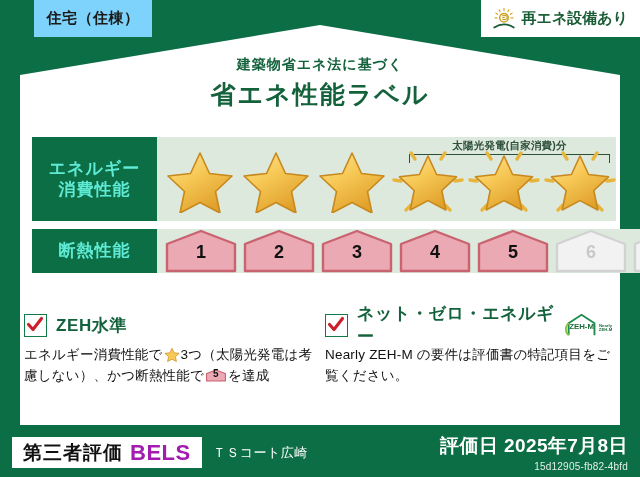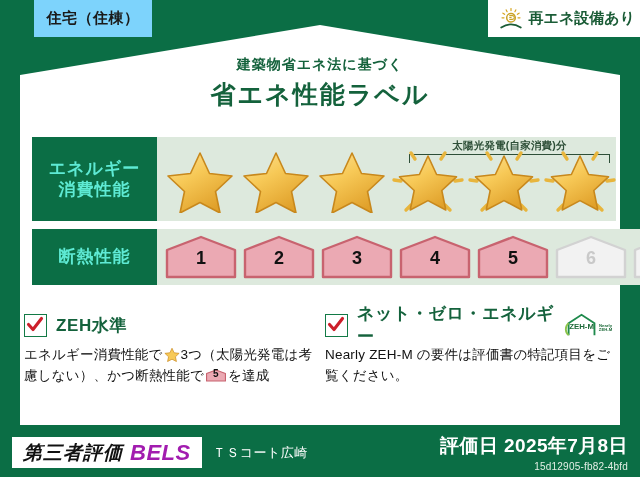--- a/index.html
+++ b/index.html
@@ -24,34 +24,34 @@
     position:absolute;left:0;top:0;width:118px;height:37px;
     background:#7dd3fc;display:flex;align-items:center;justify-content:center;
     color:#1a1a1a;font-size:15px;font-weight:bold;letter-spacing:.5px;
     z-index:6;
     margin-left:34px;
   }
   
   .renew-badge{
     position:absolute;right:0;top:0;height:37px;
     background:#ffffff;display:flex;align-items:center;gap:5px;
-    padding:0 5px 0 10px;z-index:6;
+    padding:0 12px 0 10px;z-index:6;
   }
   .renew-badge .txt{color:#1a5c36;font-size:15px;font-weight:bold;}
   .sun-ico{width:26px;height:24px;display:block;}
 
   
   .title-wrap{position:absolute;left:0;right:0;top:56px;text-align:center;z-index:5;}
   .title-sub{color:#14623c;font-size:14px;font-weight:bold;letter-spacing:1px;}
   .title-main{color:#14623c;font-size:25px;font-weight:bold;letter-spacing:2px;margin-top:4px;}
 
   
   .rows{position:absolute;left:32px;top:137px;width:576px;z-index:5;}
   .metric-row{display:flex;height:84px;margin-bottom:8px;}
-  .metric-row.insul{height:56px;margin-bottom:0;}
+  .metric-row.insul{height:44px;margin-bottom:0;}
   .row-label{
     width:125px;flex:0 0 125px;background:#0b6e45;color:#5eead4;
     display:flex;flex-direction:column;align-items:center;justify-content:center;
     font-size:17px;font-weight:bold;line-height:1.25;letter-spacing:1px;
   }
   .row-body{flex:1;background:#dde9dd;position:relative;display:flex;align-items:center;}
 
   
   .stars{display:flex;align-items:center;gap:4px;padding-left:7px;width:100%;box-sizing:border-box;}
   .star-cell{position:relative;width:72px;height:68px;flex:0 0 72px;}
@@ -104,21 +104,21 @@
     font-size:10px;font-style:normal;font-weight:bold;color:#111;line-height:1;
   }
 
   
   .footer{
     position:absolute;left:0;right:0;bottom:0;height:49px;background:#0b6e45;z-index:7;
     display:flex;align-items:center;
   }
   .bels-box{
     margin-left:12px;background:#fff;height:31px;display:flex;align-items:center;
-    padding:0 11px;gap:7px;font-style:italic;
+    padding:0 11px;gap:7px;
   }
   .bels-jp{color:#111;font-size:19px;font-weight:bold;letter-spacing:1px;}
   .bels-en{color:#a21caf;font-size:22px;font-weight:bold;letter-spacing:.5px;}
   .bldg-name{color:#fff;font-size:13px;margin-left:11px;letter-spacing:.5px;}
   .foot-right{margin-left:auto;margin-right:12px;text-align:right;}
   .eval-date{color:#fff;font-size:19px;font-weight:bold;letter-spacing:.4px;}
   .eval-id{color:#e3efe6;font-size:10px;margin-top:2px;letter-spacing:.2px;}
 </style>
 </head>
 <body>

